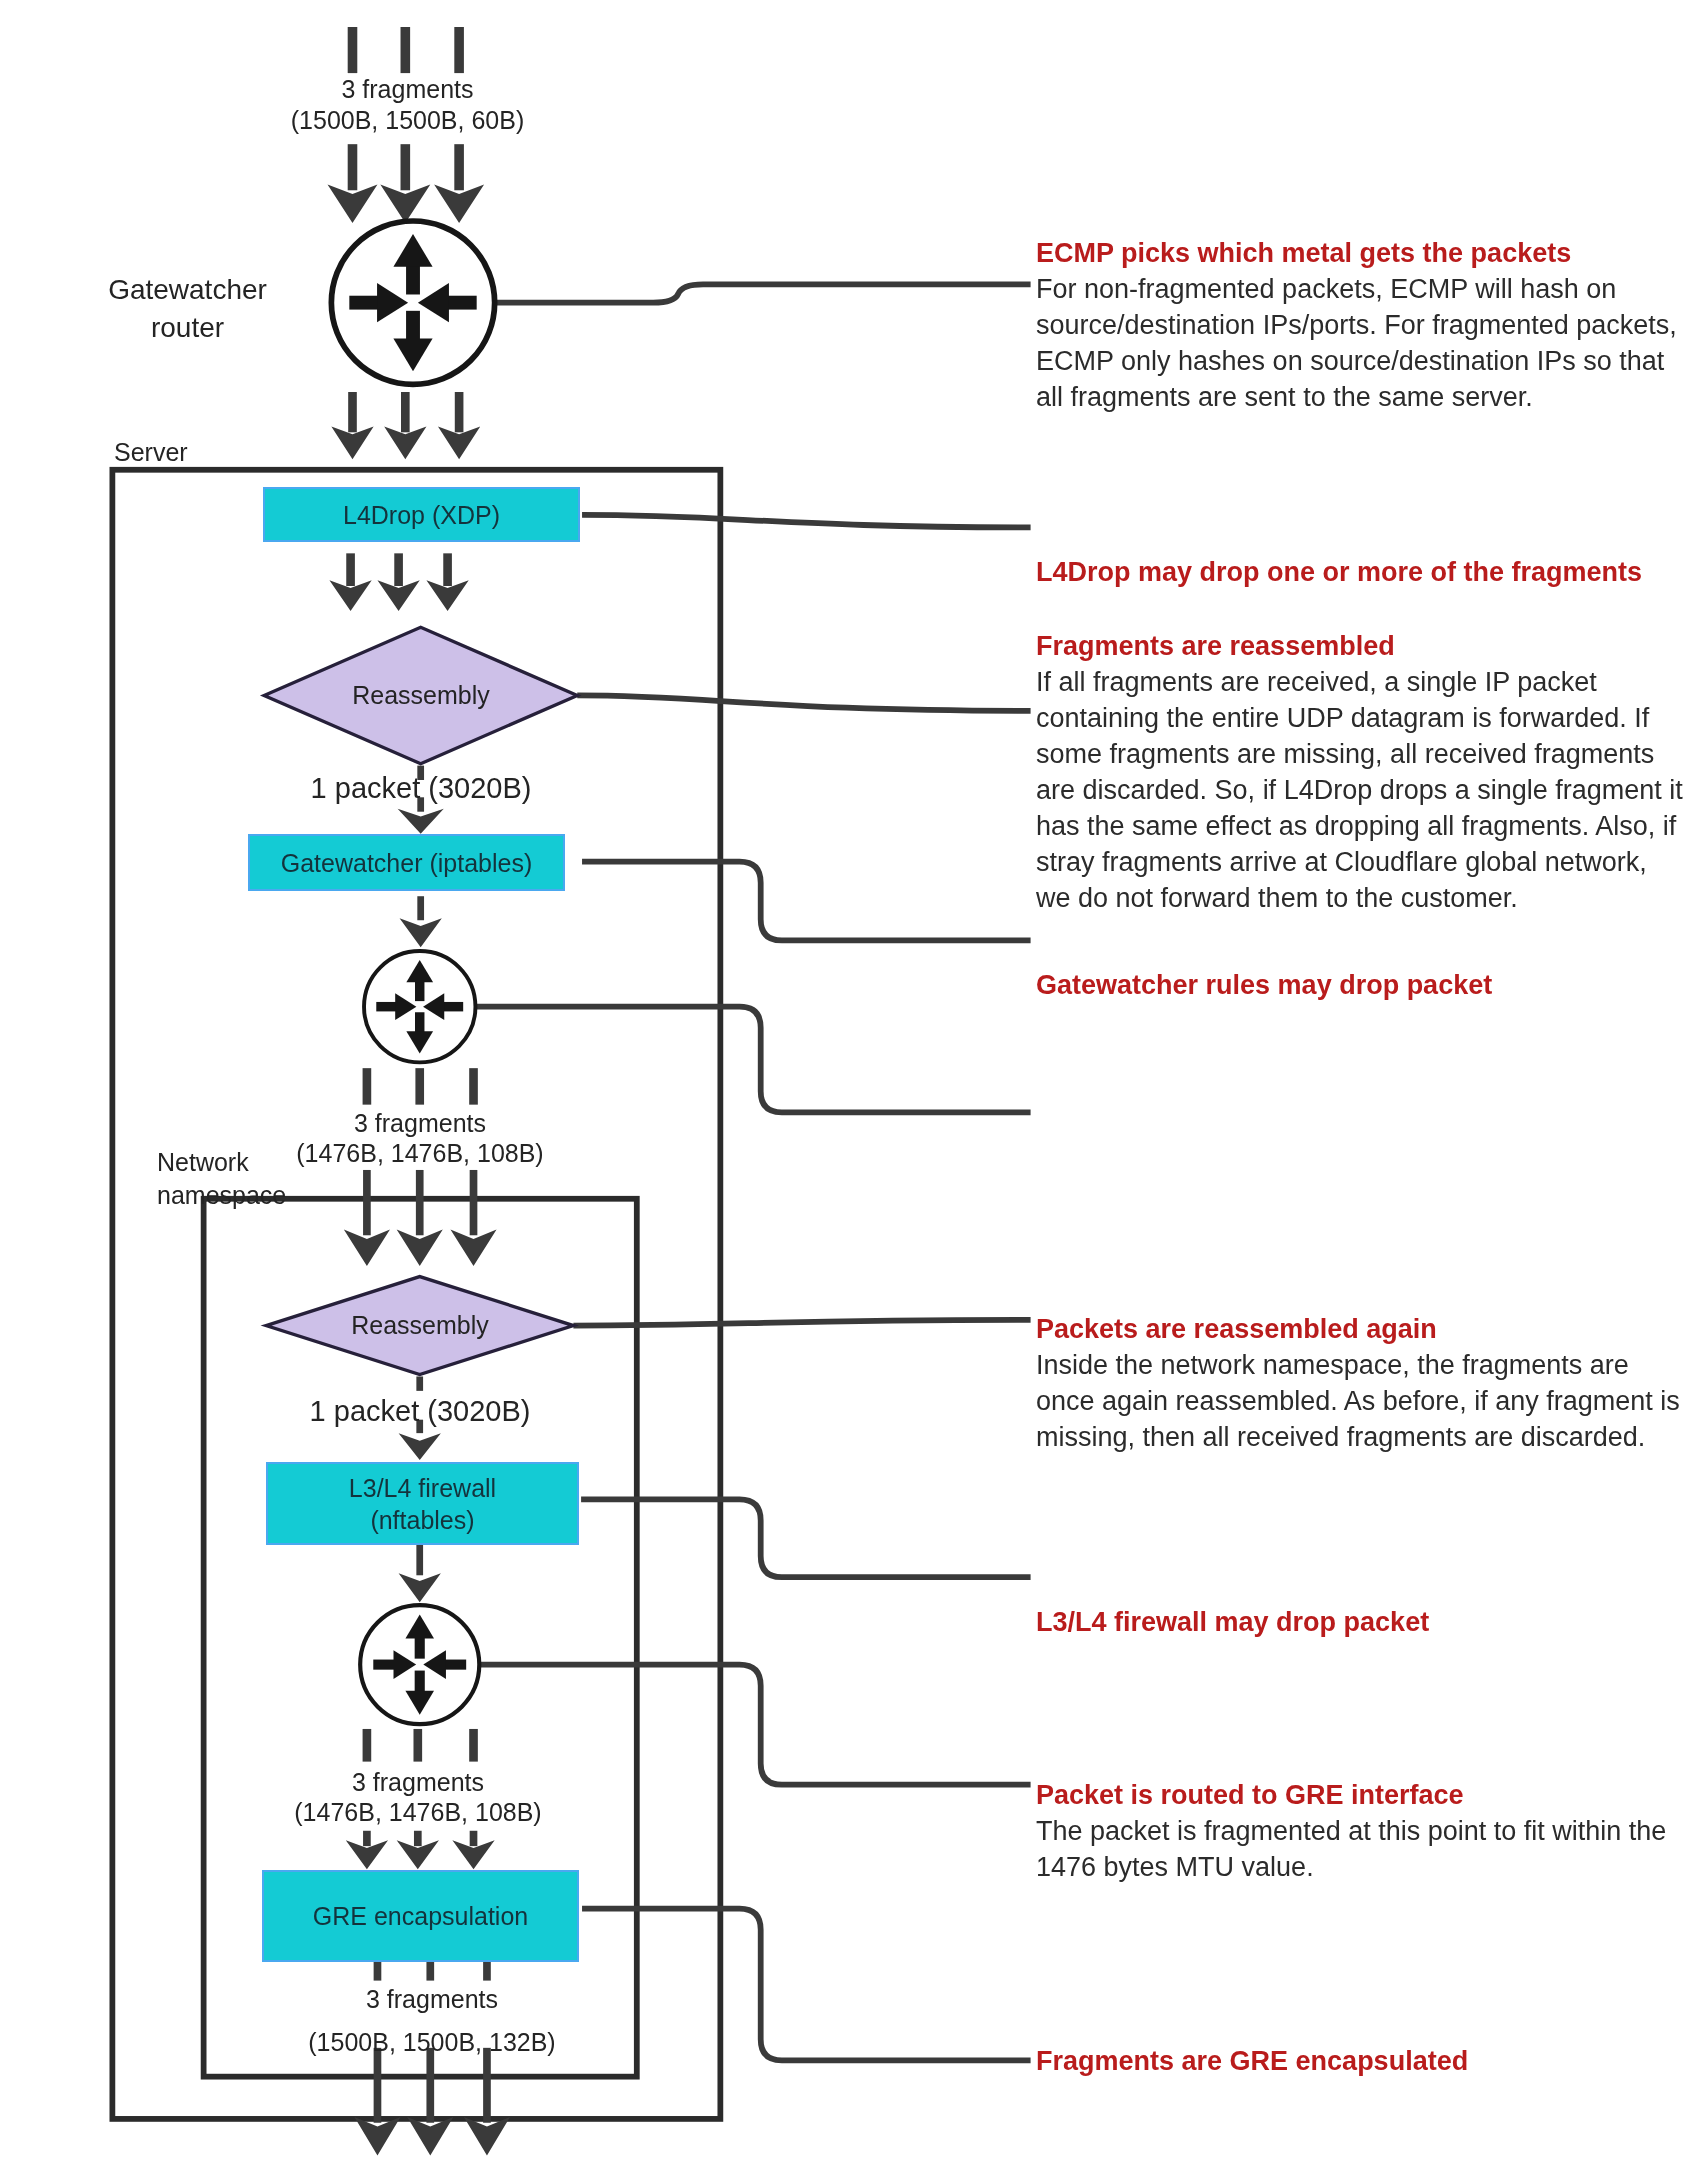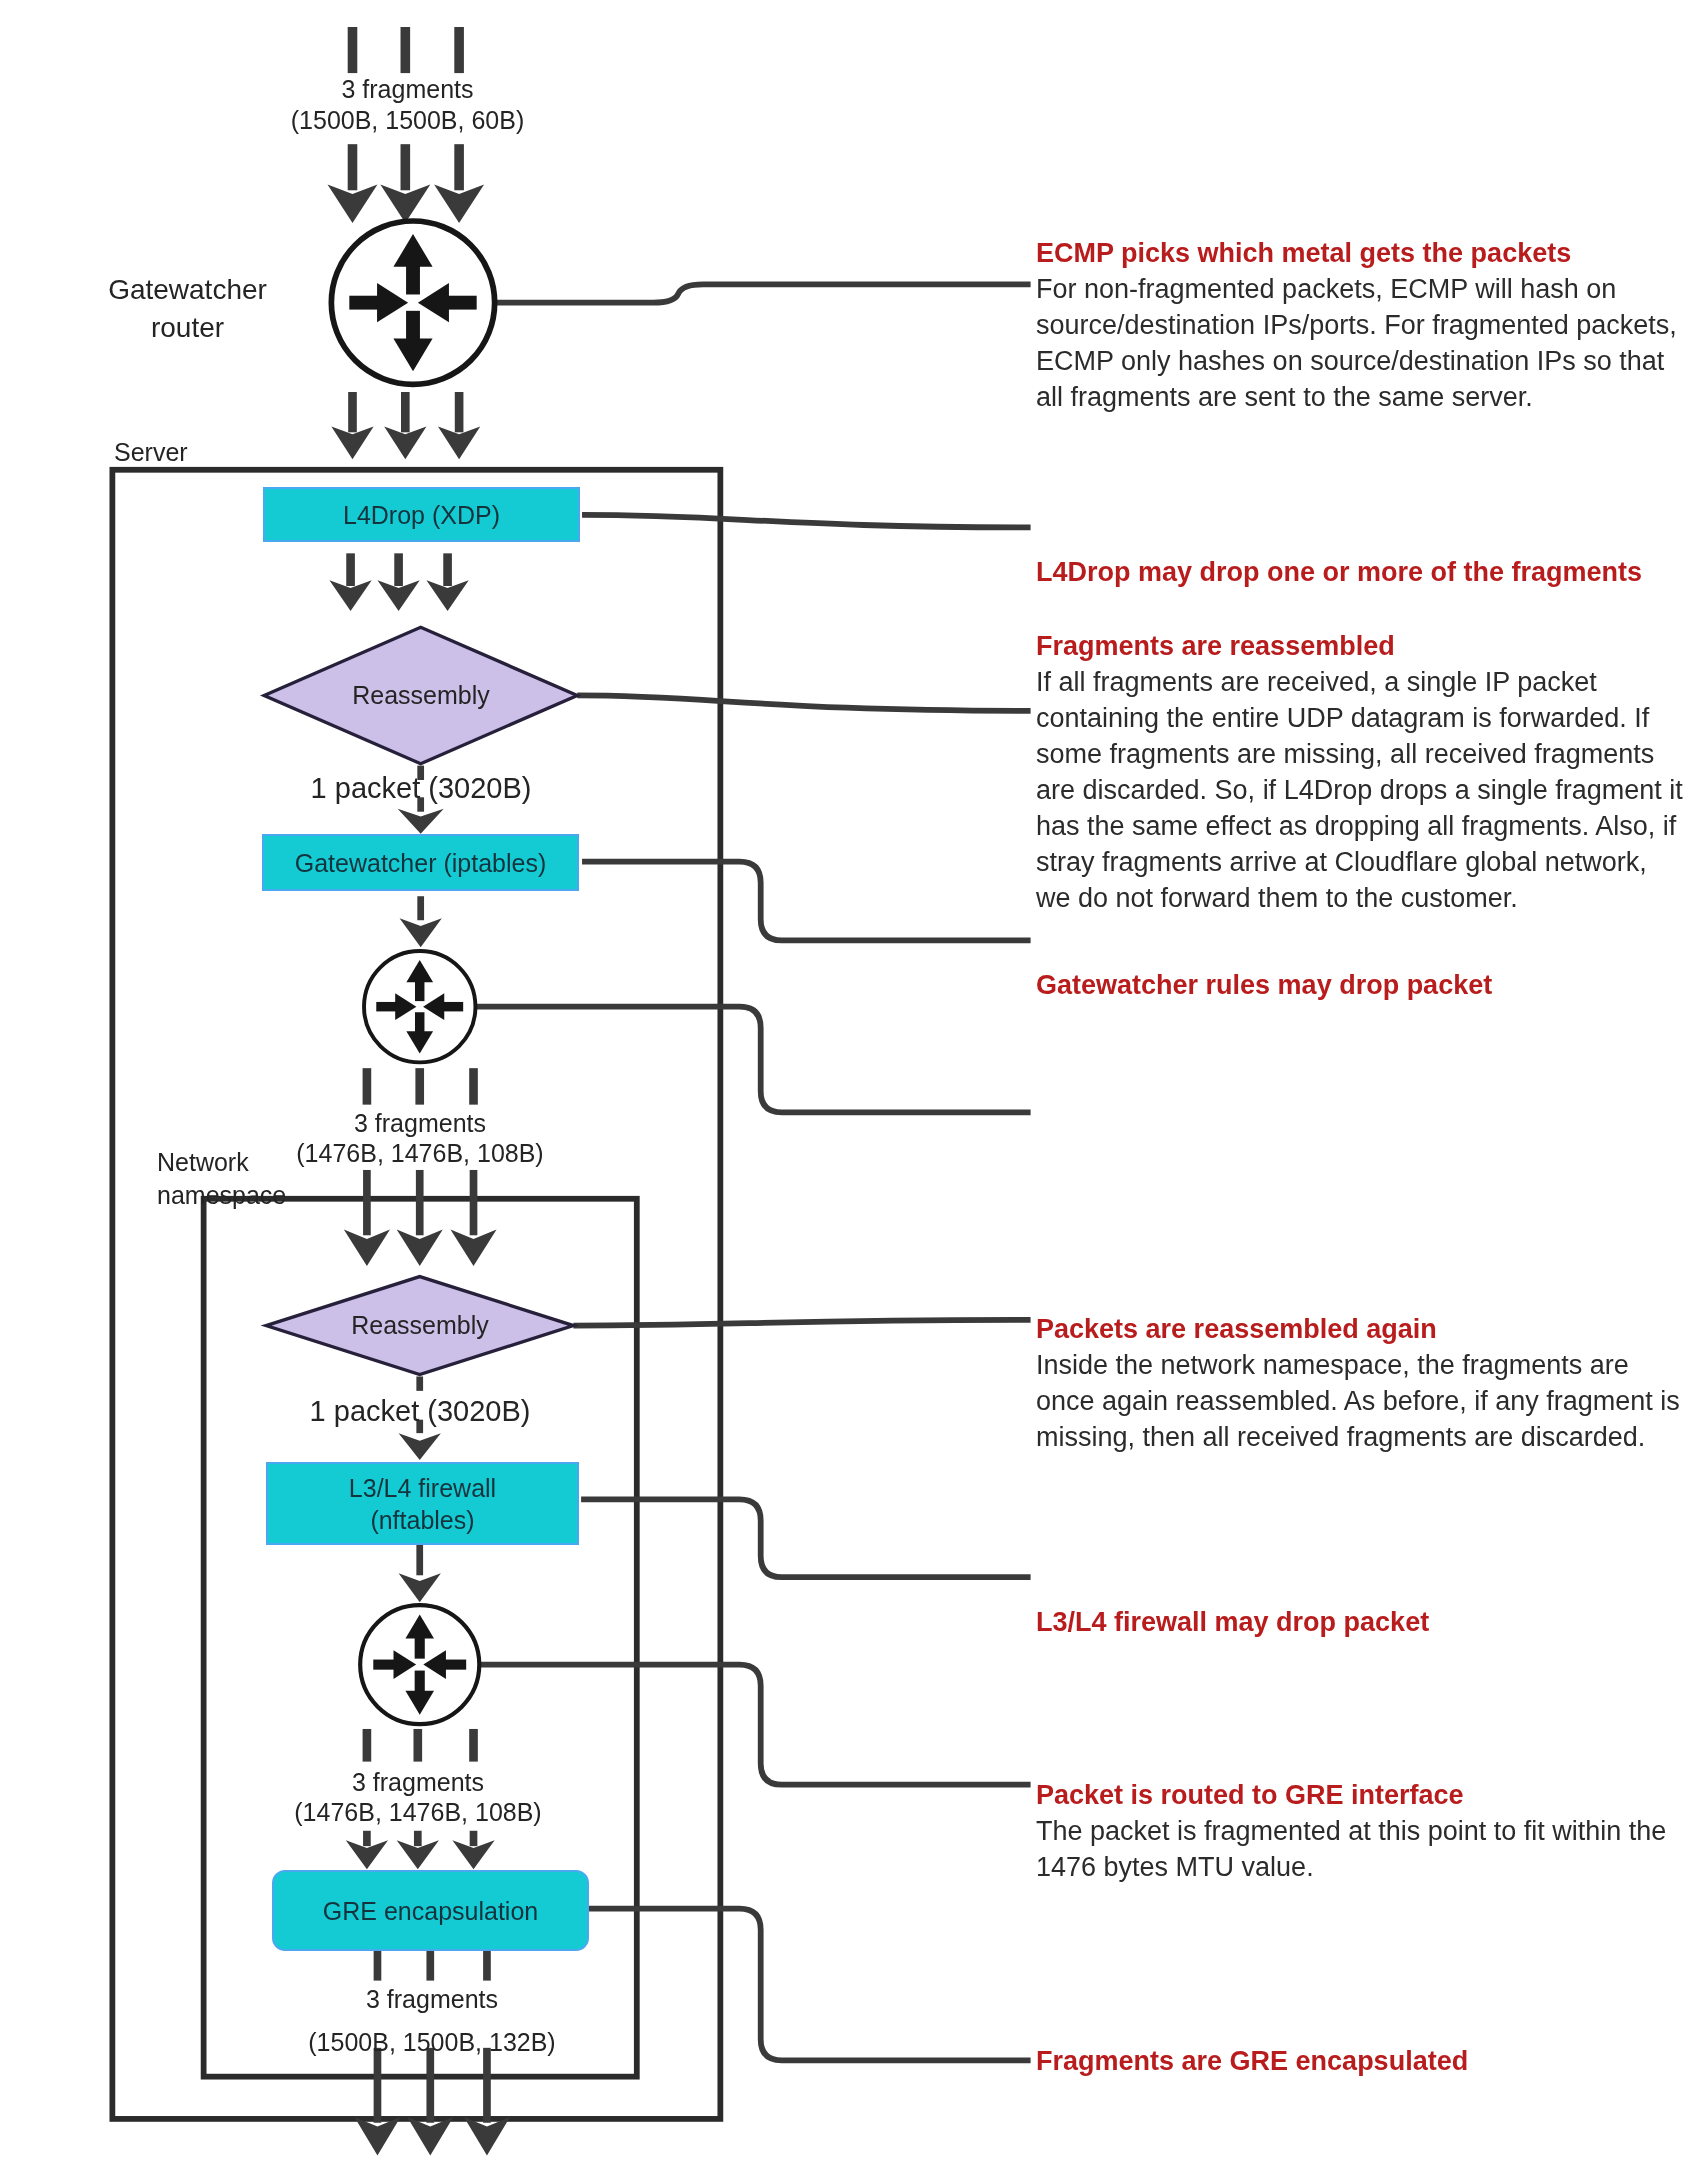--- a/index.html
+++ b/index.html
@@ -142,42 +142,42 @@
 <div class="dlabel-left" style="left:114px;top:436px;">Server</div>
 
 <div class="node" style="left:263px;top:487px;width:317px;height:55px;">
   <div>L4Drop (XDP)</div>
 </div>
 
 <div class="dlabel" style="left:277px;top:679px;width:288px;">Reassembly</div>
 
 <div class="dlabel big" style="left:229px;top:770px;width:384px;">1 packet (3020B)</div>
 
-<div class="node" style="left:262px;top:834px;width:317px;height:57px;">
+<div class="node" style="left:248px;top:834px;width:317px;height:57px;">
   <div>Gatewatcher (iptables)</div>
 </div>
 
 <div class="dlabel" style="left:228px;top:1107px;width:384px;">3 fragments</div>
 <div class="dlabel" style="left:228px;top:1137px;width:384px;">(1476B, 1476B, 108B)</div>
 
 <div class="dlabel-left" style="left:157px;top:1146px;width:154px;">Network namespace</div>
 
 <div class="dlabel" style="left:276px;top:1309px;width:288px;">Reassembly</div>
 
 <div class="dlabel big" style="left:228px;top:1393px;width:384px;">1 packet (3020B)</div>
 
 <div class="node" style="left:266px;top:1462px;width:313px;height:83px;">
   <div>L3/L4 firewall</div>
   <div>(nftables)</div>
 </div>
 
 <div class="dlabel" style="left:226px;top:1766px;width:384px;">3 fragments</div>
 <div class="dlabel" style="left:226px;top:1796px;width:384px;">(1476B, 1476B, 108B)</div>
 
-<div class="node" style="left:272px;top:1870px;width:317px;height:81px;border-radius:13px;">
+<div class="node" style="left:262px;top:1870px;width:317px;height:92px;">
   <div>GRE encapsulation</div>
 </div>
 
 <div class="dlabel" style="left:240px;top:1983px;width:384px;">3 fragments</div>
 <div class="dlabel" style="left:240px;top:2014px;width:384px;margin-top:12px;">(1500B, 1500B, 132B)</div>
 
 <div class="ann" style="top:195px;">
   <div class="h">ECMP picks which metal gets the packets</div>
   <div>For non-fragmented packets, ECMP will hash on source/destination IPs/ports. For fragmented packets, ECMP only hashes on source/destination IPs so that all fragments are sent to the same server.</div>
 </div>

